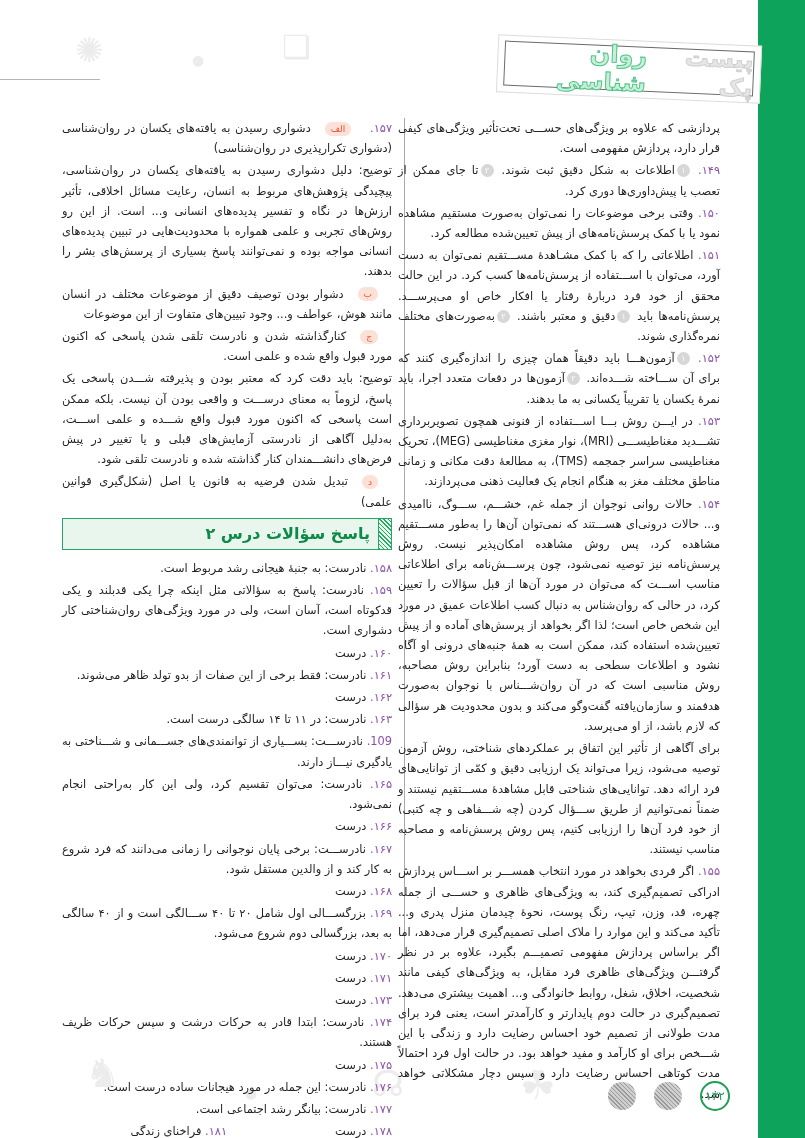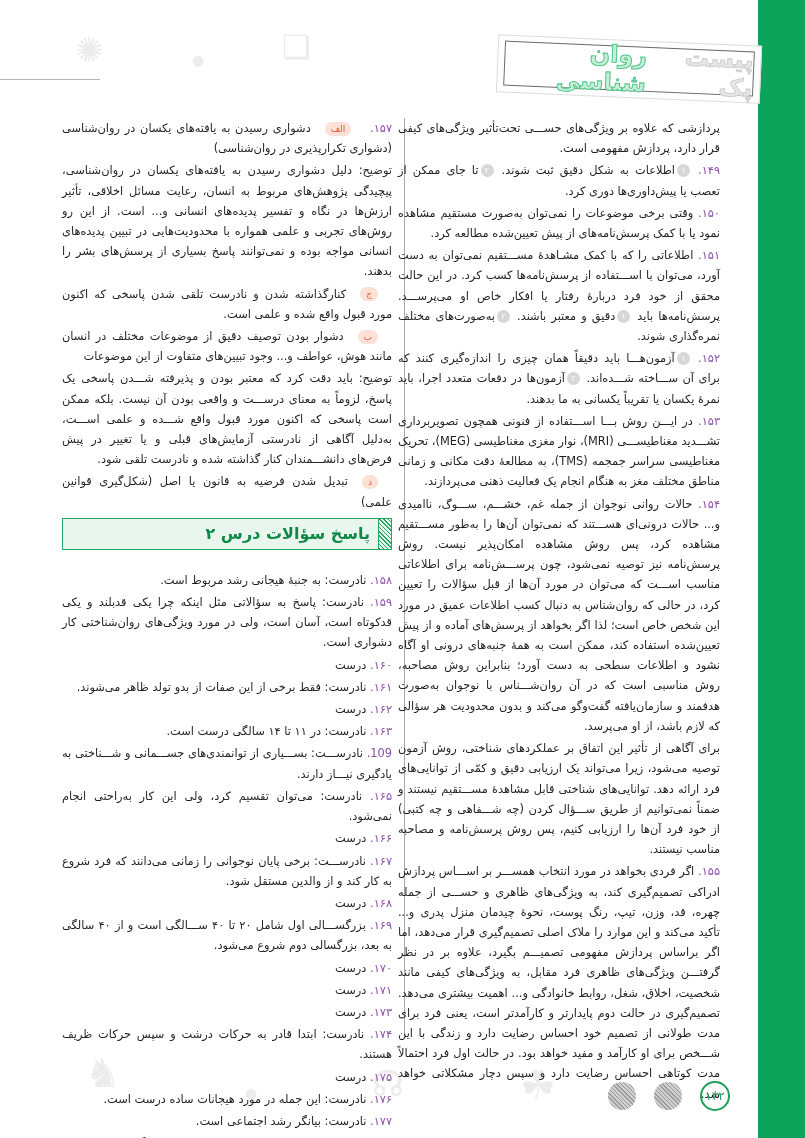--- a/index.html
+++ b/index.html
@@ -38,21 +38,21 @@
     display:inline-block; width:13px; height:13px; border-radius:50%;
     background:#d7d7d7; color:#fff; font-size:8px; line-height:13px; text-align:center;
     vertical-align:middle; margin:0 2px;
   }
   .badge {
     display:inline-block; padding:0 6px; border-radius:8px; background:#fde0d6;
     color:#e65a3c; font-size:9px; line-height:14px; vertical-align:middle; margin:0 14px;
   }
 
   .section-box {
-    margin:6px 0 20px 0; height:30px; border:1px solid #26a862; background:#e8f6ee;
+    margin:6px 0 8px 0; height:30px; border:1px solid #26a862; background:#e8f6ee;
     position:relative; display:flex; align-items:center;
   }
   .section-box .hatch {
     width:12px; height:100%; border-left:1px solid #26a862;
     background:repeating-linear-gradient(45deg,#26a862 0 1px,#e8f6ee 1px 3px);
   }
   .section-title { font-weight:bold; color:#0e8a47; font-size:16px; padding-right:8px; }
 
   .two-col { display:flex; }
   .two-col > div { width:50%; }
@@ -99,22 +99,22 @@
   <p class="para"><span class="num">۱۵۳.</span> <span>در ایـــن روش بـــا اســـتفاده از فنونی همچون تصویربرداری تشـــدید مغناطیســـی (MRI)، نوار مغزی مغناطیسی (MEG)، تحریک مغناطیسی سراسر جمجمه (TMS)، به مطالعهٔ دقت مکانی و زمانی مناطق مختلف مغز به هنگام انجام یک فعالیت ذهنی می‌پردازند.</span></p>
   <p class="para"><span class="num">۱۵۴.</span> <span>حالات روانی نوجوان از جمله غم، خشـــم، ســـوگ، ناامیدی و... حالات درونی‌ای هســـتند که نمی‌توان آن‌ها را به‌طور مســـتقیم مشاهده کرد، پس روش مشاهده امکان‌پذیر نیست. روش پرسش‌نامه نیز توصیه نمی‌شود، چون پرســـش‌نامه برای اطلاعاتی مناسب اســـت که می‌توان در مورد آن‌ها از قبل سؤالات را تعیین کرد، در حالی که روان‌شناس به دنبال کسب اطلاعات عمیق در مورد این شخص خاص است؛ لذا اگر بخواهد از پرسش‌های آماده و از پیش تعیین‌شده استفاده کند، ممکن است به همهٔ جنبه‌های درونی او آگاه نشود و اطلاعات سطحی به دست آورد؛ بنابراین روش مصاحبه، روش مناسبی است که در آن روان‌شـــناس با نوجوان به‌صورت هدفمند و سازمان‌یافته گفت‌وگو می‌کند و بدون محدودیت هر سؤالی که لازم باشد، از او می‌پرسد.</span></p>
   <p class="para"><span>برای آگاهی از تأثیر این اتفاق بر عملکردهای شناختی، روش آزمون توصیه می‌شود، زیرا می‌تواند یک ارزیابی دقیق و کمّی از توانایی‌های فرد ارائه دهد. توانایی‌های شناختی قابل مشاهدهٔ مســـتقیم نیستند و ضمناً نمی‌توانیم از طریق ســـؤال کردن (چه شـــفاهی و چه کتبی) از خود فرد آن‌ها را ارزیابی کنیم، پس روش پرسش‌نامه و مصاحبه مناسب نیستند.</span></p>
   <p class="para"><span class="num">۱۵۵.</span> <span>اگر فردی بخواهد در مورد انتخاب همســـر بر اســـاس پردازش ادراکی تصمیم‌گیری کند، به ویژگی‌های ظاهری و حســـی از جمله چهره، قد، وزن، تیپ، رنگ پوست، نحوهٔ چیدمان منزل پدری و... تأکید می‌کند و این موارد را ملاک اصلی تصمیم‌گیری قرار می‌دهد، اما اگر براساس پردازش مفهومی تصمیـــم بگیرد، علاوه بر در نظر گرفتـــن ویژگی‌های ظاهری فرد مقابل، به ویژگی‌های کیفی مانند شخصیت، اخلاق، شغل، روابط خانوادگی و... اهمیت بیشتری می‌دهد. تصمیم‌گیری در حالت دوم پایدارتر و کارآمدتر است، یعنی فرد برای مدت طولانی از تصمیم خود احساس رضایت دارد و زندگی با این شـــخص برای او کارآمد و مفید خواهد بود. در حالت اول فرد احتمالاً مدت کوتاهی احساس رضایت دارد و سپس دچار مشکلاتی خواهد شد.</span></p>
 
 </div>
 
 <div class="col col-left">
   <p class="para"><span class="num">۱۵۷.</span> <span class="badge">الف</span><span>دشواری رسیدن به یافته‌های یکسان در روان‌شناسی (دشواری تکرارپذیری در روان‌شناسی)</span></p>
   <p class="para"><span>توضیح: دلیل دشواری رسیدن به یافته‌های یکسان در روان‌شناسی، پیچیدگی پژوهش‌های مربوط به انسان، رعایت مسائل اخلاقی، تأثیر ارزش‌ها در نگاه و تفسیر پدیده‌های انسانی و... است. از این رو روش‌های تجربی و علمی همواره با محدودیت‌هایی در تبیین پدیده‌های انسانی مواجه بوده و نمی‌توانند پاسخ بسیاری از پرسش‌های بشر را بدهند.</span></p>
+  <p class="para"><span class="badge">ب</span><span>دشوار بودن توصیف دقیق از موضوعات مختلف در انسان مانند هوش، عواطف و... وجود تبیین‌های متفاوت از این موضوعات</span></p>
   <p class="para"><span class="badge">ج</span><span>کنارگذاشته شدن و نادرست تلقی شدن پاسخی که اکنون مورد قبول واقع شده و علمی است.</span></p>
-  <p class="para"><span class="badge">ب</span><span>دشوار بودن توصیف دقیق از موضوعات مختلف در انسان مانند هوش، عواطف و... وجود تبیین‌های متفاوت از این موضوعات</span></p>
   <p class="para"><span>توضیح: باید دقت کرد که معتبر بودن و پذیرفته شـــدن پاسخی یک پاسخ، لزوماً به معنای درســـت و واقعی بودن آن نیست. بلکه ممکن است پاسخی که اکنون مورد قبول واقع شـــده و علمی اســـت، به‌دلیل آگاهی از نادرستی آزمایش‌های قبلی و یا تغییر در پیش فرض‌های دانشـــمندان کنار گذاشته شده و نادرست تلقی شود.</span></p>
   <p class="para"><span class="badge">د</span><span>تبدیل شدن فرضیه به قانون یا اصل (شکل‌گیری قوانین علمی)</span></p>
 
   <div class="section-box">
     <div class="hatch"></div>
     <span class="section-title">پاسخ سؤالات درس ۲</span>
   </div>
 
   <div id="answers-list">
       <p class="para"><span class="num">۱۵۸.</span> <span>نادرست: به جنبهٔ هیجانی رشد مربوط است.</span></p>

